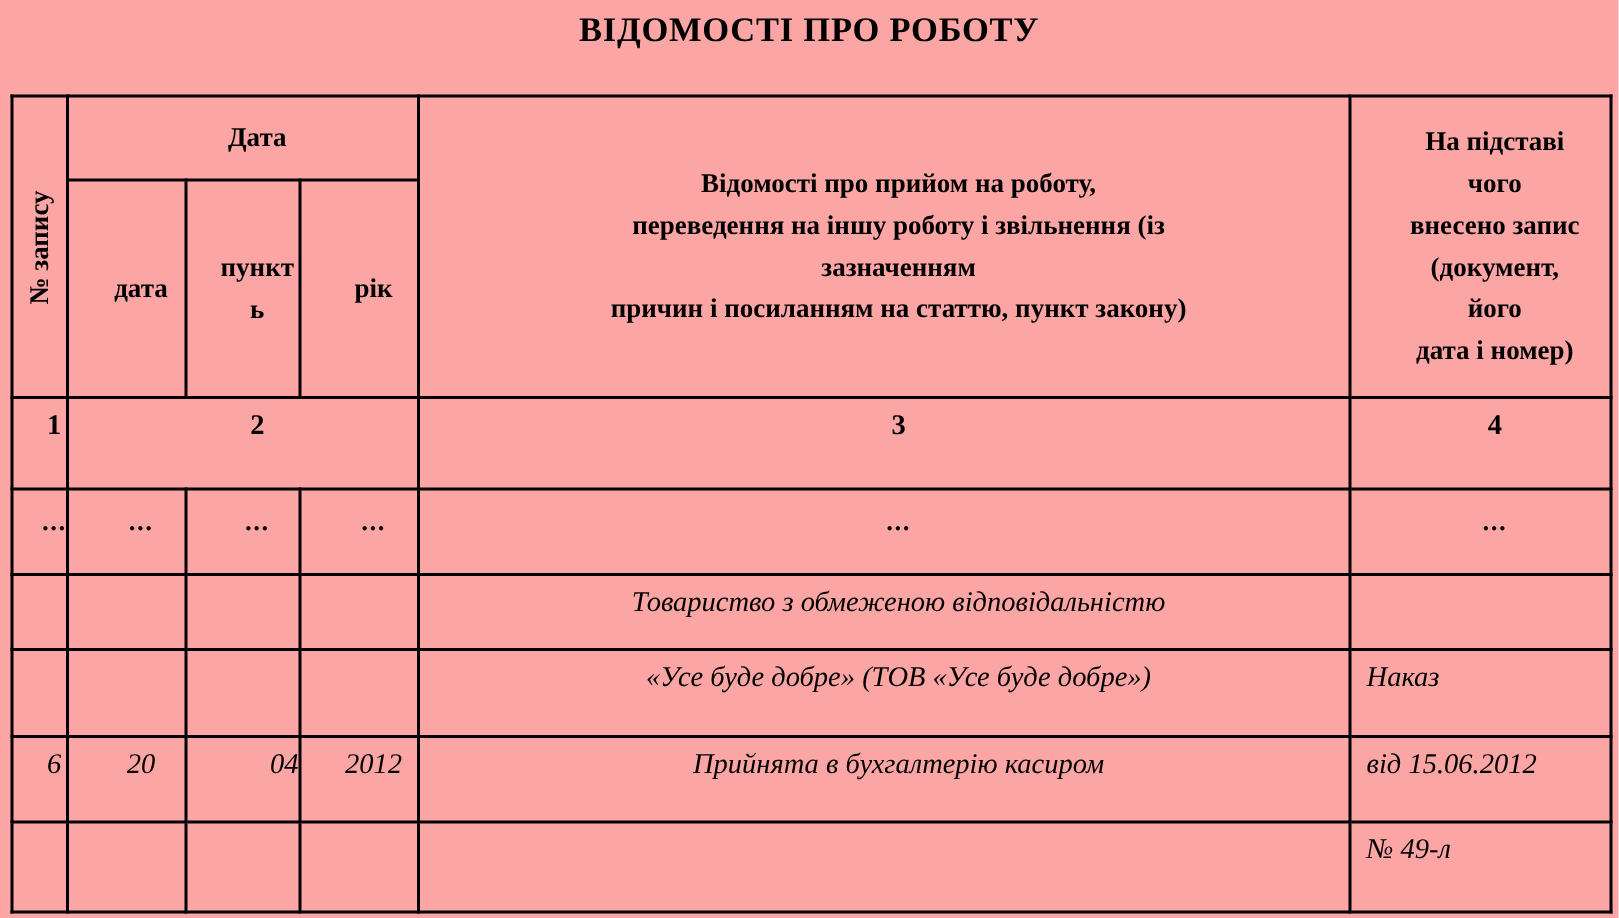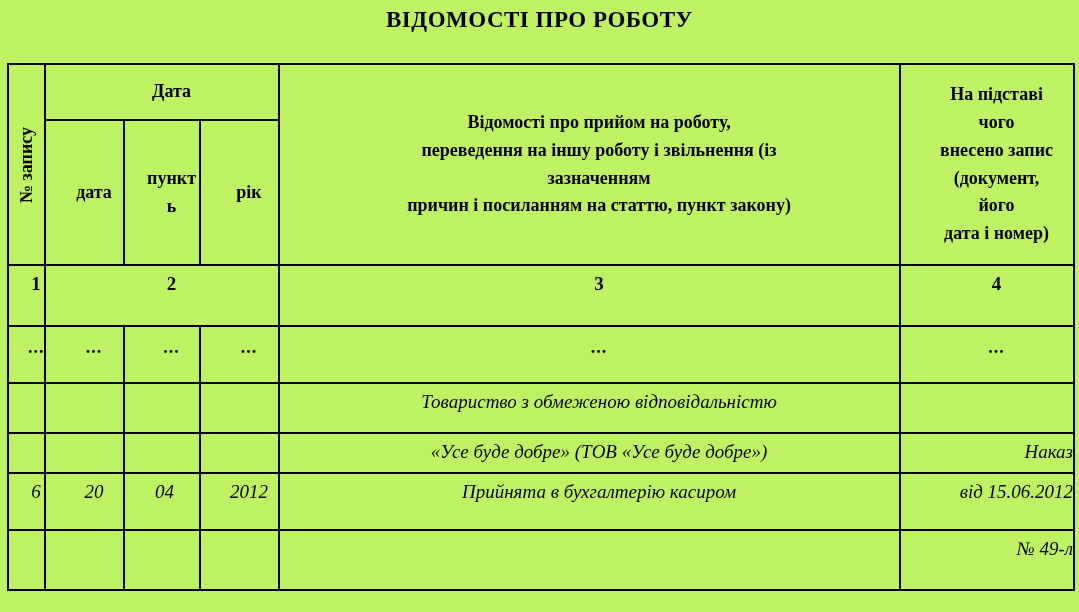--- a/index.html
+++ b/index.html
@@ -2,21 +2,21 @@
 <html><head>
 <meta charset="utf-8">
 <style>
   * { box-sizing: border-box; margin: 0; padding: 0; }
   html, body { background: #ffffff; }
   .page {
     position: relative;
     width: 1079px;
     height: 612px;
     overflow: hidden;
-    background: #bef264;
+    background: #fca5a5;
     font-family: "Liberation Serif", "DejaVu Serif", serif;
     color: #000000;
   }
   .doc-title {
     position: absolute;
     top: 7px;
     left: 0;
     width: 1079px;
     text-align: center;
     font-size: 23px;
@@ -75,25 +75,25 @@
     letter-spacing: 1px;
   }
   
   tr.entryrow td {
     font-style: italic;
     font-size: 19px;
     vertical-align: top;
     padding-top: 7px;
   }
   tr.row-tov  { height: 50px; }
-  tr.row-use  { height: 40px; }
+  tr.row-use  { height: 58px; }
   tr.row-pry  { height: 57px; }
   tr.row-last { height: 60px; }
-  tr.entryrow td.c-month { text-align: center; padding-left: 5px; }
-  tr.entryrow td.c-basis { text-align: right; padding-left: 10px; margin-left: 18px; }
+  tr.entryrow td.c-month { text-align: right; padding-left: 5px; }
+  tr.entryrow td.c-basis { text-align: left; padding-left: 10px; margin-left: 18px; }
 </style>
 </head>
 <body>
 
 <div class="page">
 
   <div class="doc-title">ВІДОМОСТІ ПРО РОБОТУ</div>
 
   <table class="records">
     <colgroup>

